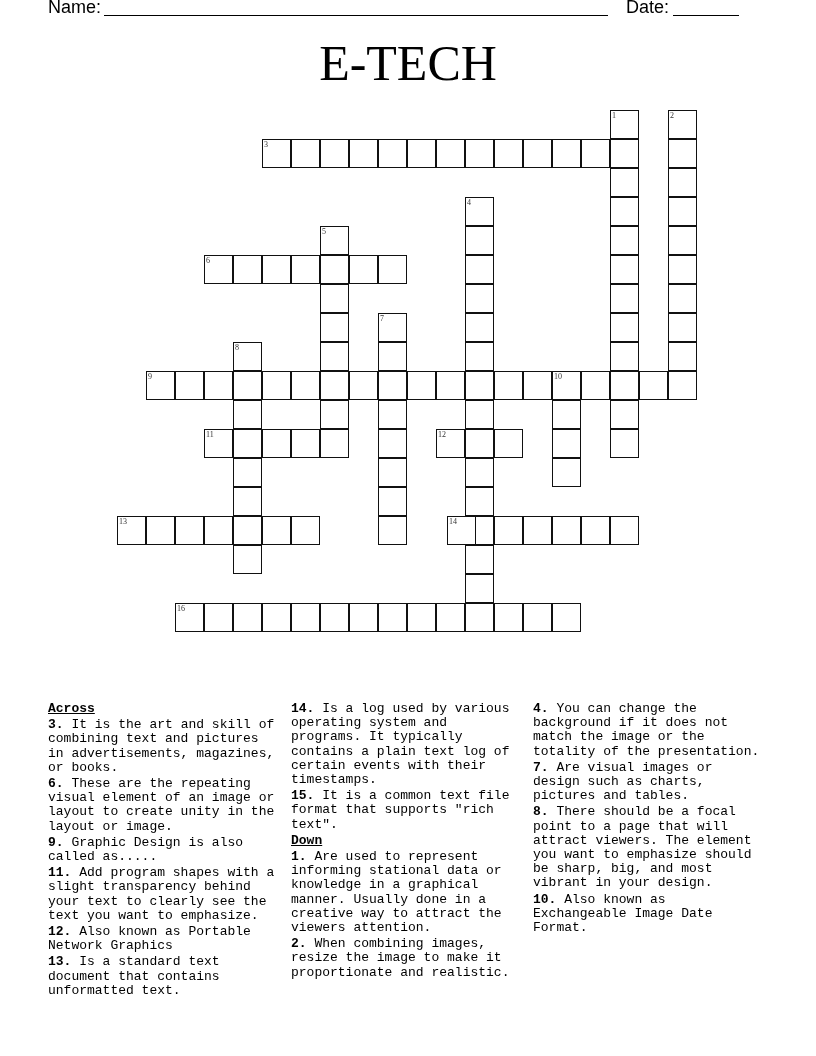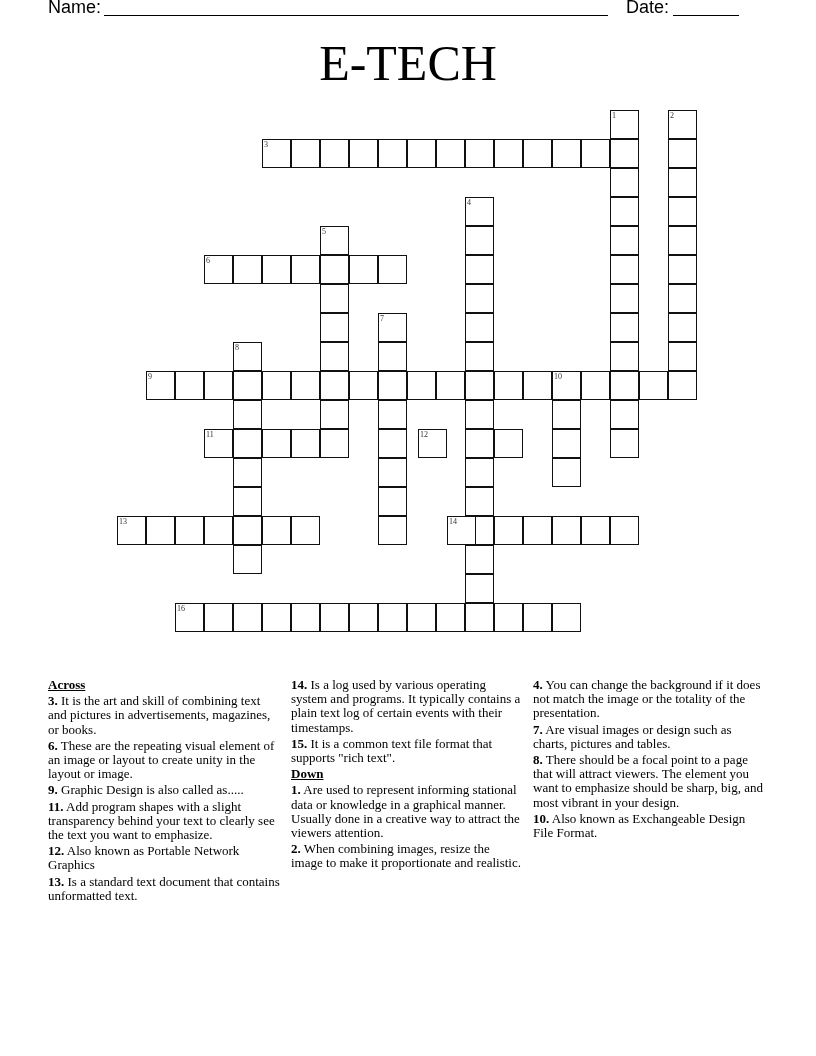--- a/index.html
+++ b/index.html
@@ -5,21 +5,21 @@
     html, body { margin: 0; padding: 0; background: #ffffff; }
     body { width: 816px; height: 1056px; position: relative; overflow: hidden; color: #000; }
     .header { position: absolute; top: -3px; left: 48px; font-family: "Liberation Sans", sans-serif; font-size: 18px; white-space: nowrap; }
     .header .name-label { position: absolute; left: 0; top: 0; }
     .header .date-label { position: absolute; left: 578px; top: 0; }
     .header .line { display: inline-block; border-bottom: 1px solid #000; height: 17px; vertical-align: baseline; position: absolute; top: 1px; }
     .title { position: absolute; top: 34px; left: 0; width: 816px; text-align: center; font-family: "Liberation Serif", serif; font-size: 50px; line-height: 58px; }
     .grid { position: absolute; left: 117px; top: 110px; }
     .cell { position: absolute; width: 29px; height: 29px; box-sizing: border-box; border: 1.5px solid #111; background: #fff; }
     .cell .num { position: absolute; left: 1px; top: 0px; font-family: "Liberation Serif", serif; font-size: 8px; line-height: 9px; color: #333; }
-    .clues { position: absolute; top: 678px; font-family: Liberation Serif, serif; font-size: 13px; line-height: 14.2px; }
+    .clues { position: absolute; top: 702px; font-family: Liberation Mono, monospace; font-size: 13px; line-height: 14.2px; }
     .clues .heading { font-weight: bold; text-decoration: underline; margin-bottom: 2px; }
     .clue { margin-bottom: 2px; }
     .clue b { font-weight: bold; }
     #col1 { left: 48px; width: 232px; }
     #col2 { left: 291px; width: 232px; }
     #col3 { left: 533px; width: 232px; }
   </style>
 </head>
 <body>
 
@@ -146,21 +146,21 @@
     <div class="cell" style="left: 464px; top: 261px;"></div>
     <div class="cell" style="left: 522px; top: 261px;"></div>
     <div class="cell" style="left: 435px; top: 290px;"></div>
     <div class="cell" style="left: 435px; top: 319px;"></div>
     <div class="cell" style="left: 435px; top: 348px;"></div>
     <div class="cell" style="left: 87px; top: 319px;">
       <span class="num">11</span>
     </div>
     <div class="cell" style="left: 145px; top: 319px;"></div>
     <div class="cell" style="left: 174px; top: 319px;"></div>
-    <div class="cell" style="left: 301px; top: 319px;">
+    <div class="cell" style="left: 319px; top: 319px;">
       <span class="num">12</span>
     </div>
     <div class="cell" style="left: 377px; top: 319px;"></div>
     <div class="cell" style="left: 0px; top: 406px;">
       <span class="num">13</span>
     </div>
     <div class="cell" style="left: 29px; top: 406px;"></div>
     <div class="cell" style="left: 58px; top: 406px;"></div>
     <div class="cell" style="left: 87px; top: 406px;"></div>
     <div class="cell" style="left: 145px; top: 406px;"></div>
@@ -205,14 +205,14 @@
   <div class="clue"><b>15.</b><span> It is a common text file format that supports "rich text".</span></div>
   <div class="heading">Down</div>
   <div class="clue"><b>1.</b><span> Are used to represent informing stational data or knowledge in a graphical manner. Usually done in a creative way to attract the viewers attention.</span></div>
   <div class="clue"><b>2.</b><span> When combining images, resize the image to make it proportionate and realistic.</span></div>
 </div>
 
 <div class="clues" id="col3">
   <div class="clue"><b>4.</b><span> You can change the background if it does not match the image or the totality of the presentation.</span></div>
   <div class="clue"><b>7.</b><span> Are visual images or design such as charts, pictures and tables.</span></div>
   <div class="clue"><b>8.</b><span> There should be a focal point to a page that will attract viewers. The element you want to emphasize should be sharp, big, and most vibrant in your design.</span></div>
-  <div class="clue"><b>10.</b><span> Also known as Exchangeable Design File Format.</span></div>
+  <div class="clue"><b>10.</b><span> Also known as Exchangeable Image Date Format.</span></div>
 </div>
 
 </body></html>

